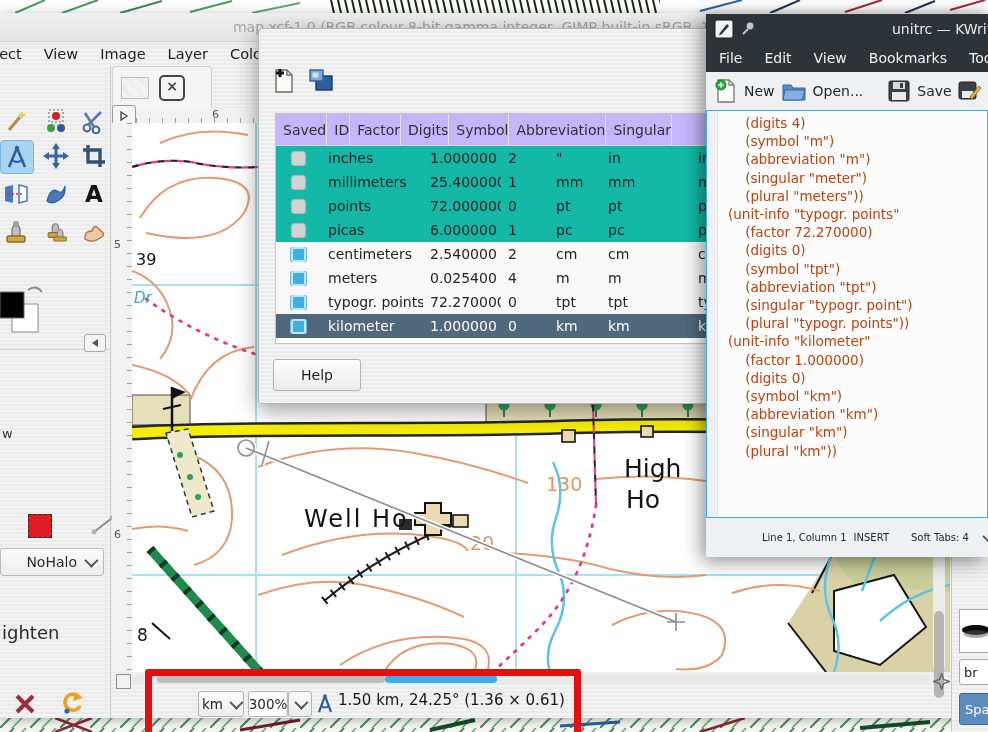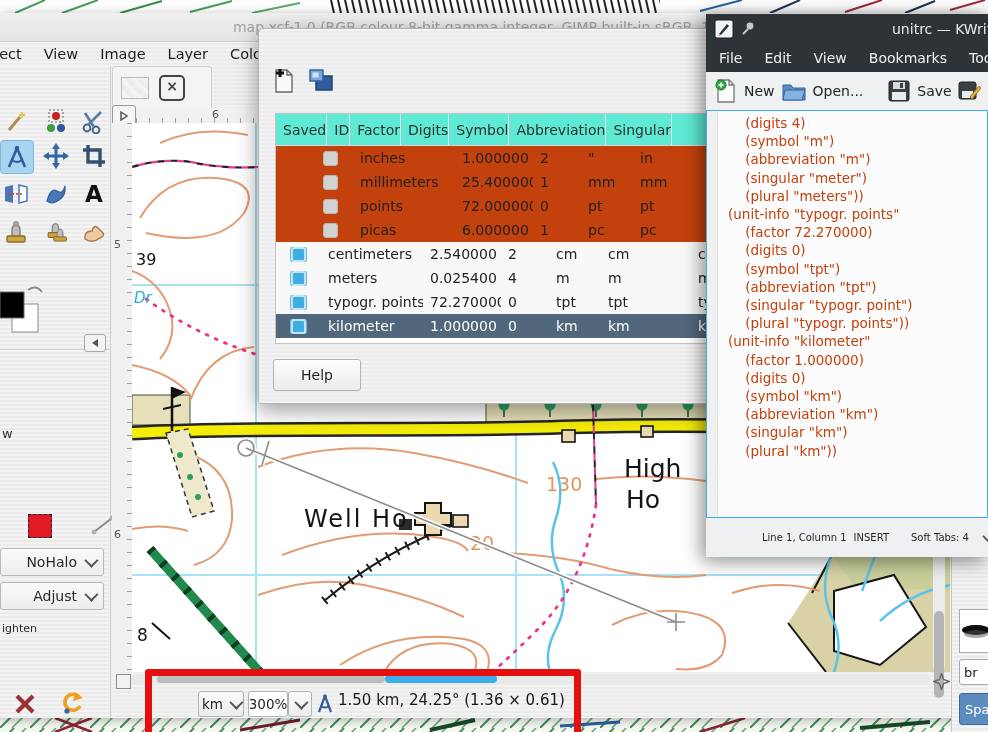--- a/index.html
+++ b/index.html
@@ -69,28 +69,28 @@
      color:#fff;font-size:13px;line-height:32px;padding-left:5px;box-sizing:border-box;overflow:hidden;}
 
   
   #unit-editor{left:258px;top:28px;width:520px;height:374px;z-index:2;border:1px solid #b5b5b5;border-radius:5px 5px 3px 3px;
      box-shadow:0 6px 22px rgba(0,0,0,.4);}
   #ue-titlebar{left:0;top:0;width:100%;height:30px;background:linear-gradient(#efefef,#e3e3e3);border-bottom:1px solid #d5d5d5;
      border-radius:5px 5px 0 0;}
   #ue-title{position:absolute;left:0;right:0;top:0;height:30px;line-height:30px;text-align:center;color:#a6a6a6;font-size:15px;}
   .icon-btn{position:absolute;width:30px;height:30px;display:flex;align-items:center;justify-content:center;border-radius:3px;}
   #ue-table{left:16px;top:84px;width:487px;height:229px;background:#fff;border:1px solid #c3c3c3;overflow:hidden;}
-  #ue-header{display:flex;height:31px;background:#5eead4;border-bottom:1px solid #d9d9d9;font-size:14px;color:#303030;align-items:center;}
+  #ue-header{display:flex;height:31px;background:#c4b5fd;border-bottom:1px solid #d9d9d9;font-size:14px;color:#303030;align-items:center;}
   #ue-header span{padding-left:7px;box-sizing:border-box;border-right:1px solid #e3e3e3;height:100%;display:flex;align-items:center;white-space:nowrap;overflow:hidden;}
   .ue-row{display:flex;height:24px;font-size:14px;color:#232323;align-items:center;}
   .ue-row span{padding-left:7px;box-sizing:border-box;white-space:nowrap;overflow:hidden;}
   .cw0{width:45px;flex:none;display:flex;justify-content:center;padding-left:0!important;}
   .cw1{width:102px;flex:none;}.cw2{width:78px;flex:none;}.cw3{width:48px;flex:none;}
   .cw4{width:52px;flex:none;}.cw5{width:90px;flex:none;}.cw6{flex:1;}
-  .ue-row[data-state="builtin"]{background:#c2410c;padding-left:32px;}
+  .ue-row[data-state="builtin"]{background:#14b8a6;}
   .ue-row[data-state="saved"]{background:#f8f8f8;}
   .ue-row[data-state="selected"]{background:#50677c;color:#fff;}
   .cb{width:15px;height:15px;border-radius:3px;box-sizing:border-box;}
   .ue-row[data-state="builtin"] .cb{background:#d2d2d2;border:1px solid #b5b5b5;}
   .ue-row[data-state="saved"] .cb,.ue-row[data-state="selected"] .cb{background:#41aee2;border:2px solid #bfe6f7;box-shadow:0 0 0 1px #6fb6dd;}
   #ue-help{left:14px;top:330px;width:86px;height:30px;border:1px solid #b2b2b2;border-radius:3px;
      background:linear-gradient(#fdfdfd,#ebebeb);font-size:14px;color:#222;display:flex;align-items:center;justify-content:center;}
 
   
   #kwrite{left:706px;top:14px;width:282px;height:543px;z-index:3;background:#eff0f1;box-shadow:-4px 4px 18px rgba(0,0,0,.45);}
@@ -284,25 +284,21 @@
         <svg width="26" height="26">
             <path d="M4,20 L22,6" stroke="#8a8a8a" stroke-width="2"></path>
             <circle cx="4" cy="20" r="2.4" fill="#b0b0b0"></circle>
             <circle cx="22" cy="6" r="2.4" fill="#b0b0b0"></circle>
           </svg>
       </div>
       <div class="opt-drop" style="top:482px;">
         <span>NoHalo</span>
           <span class="chev"></span>
       </div>
-      <div class="opt-drop" style="top:516px;">
-        <span>Adjust</span>
-          <span class="chev"></span>
-      </div>
-      <div class="abs" style="left:2px;top:556px;font-size:11px;color:#2a2a2a;">ighten</div>
+      <div class="abs" style="left:2px;top:556px;font-size:18px;color:#2a2a2a;">ighten</div>
 
       <div class="abs" style="left:12px;top:626px;">
         <svg width="26" height="24">
             <path d="M5,4 L21,20 M21,4 L5,20" stroke="#9c2f38" stroke-width="4.2"></path>
           </svg>
       </div>
       <div class="abs" style="left:58px;top:624px;">
         <svg width="28" height="26">
             <path d="M21,7 A8,8 0 1 0 22,16" stroke="#f0a020" stroke-width="3.6" fill="none"></path>
             <polygon points="17,2 25,8 15,11" fill="#f0a020"></polygon>

